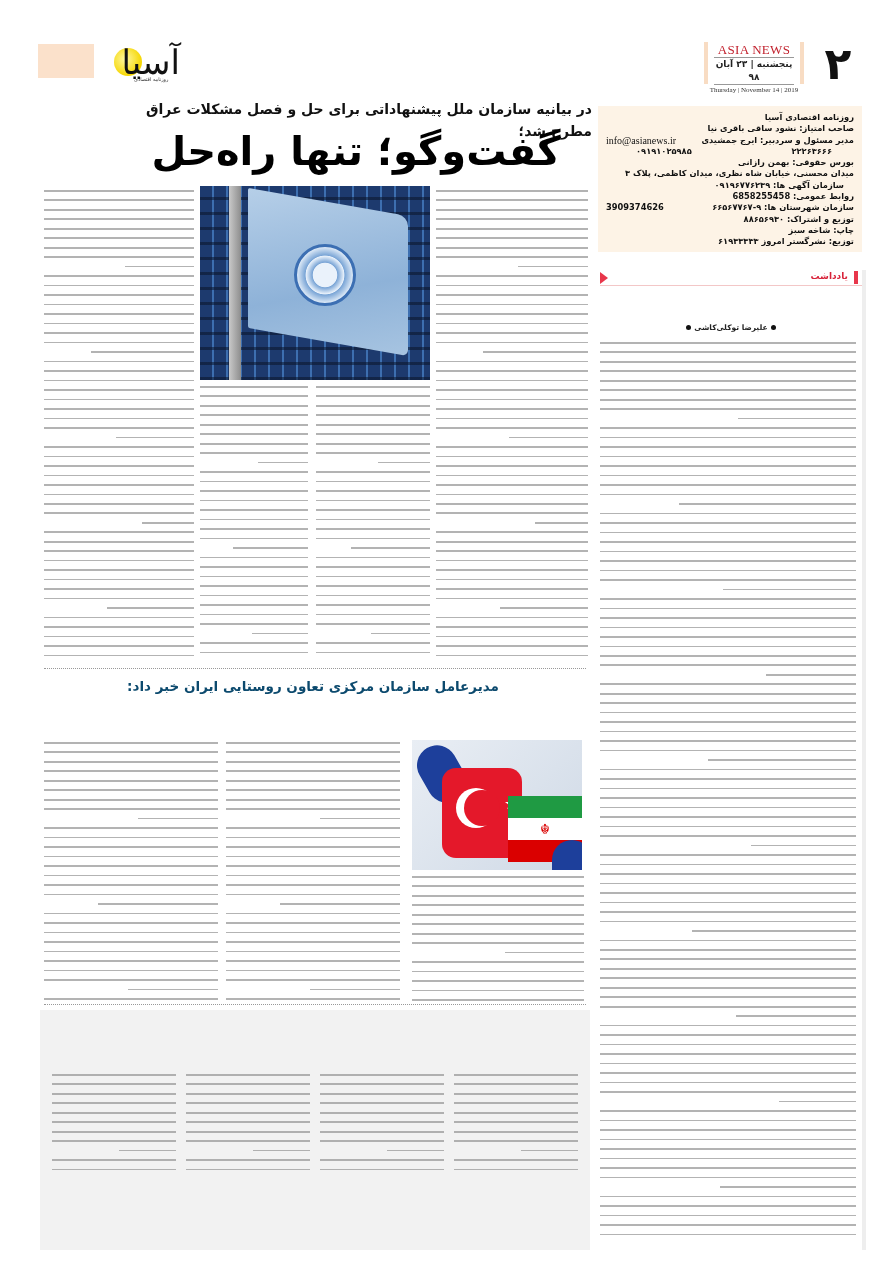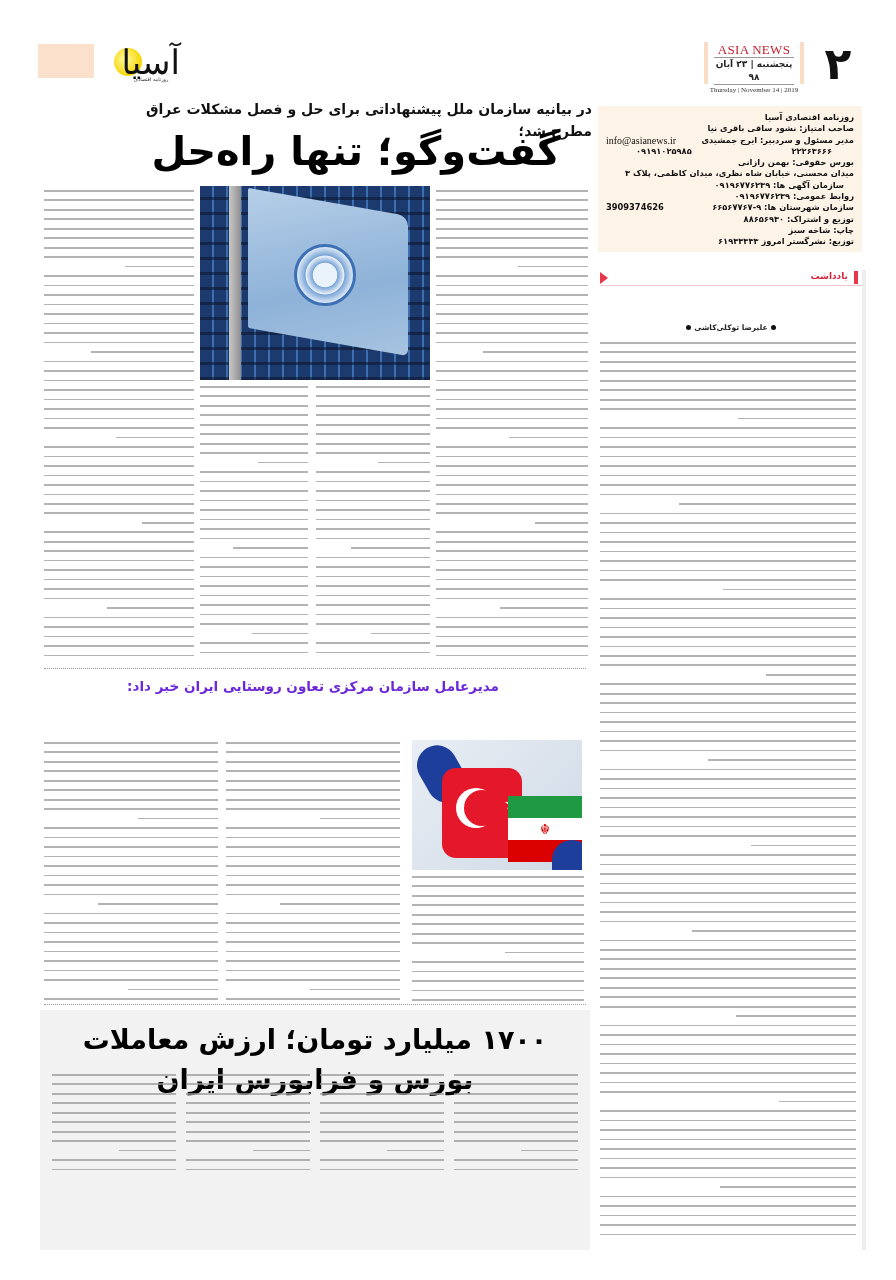--- a/index.html
+++ b/index.html
@@ -47,21 +47,21 @@
   .col { position: absolute; }
   .un-photo { position: absolute; left: 200px; top: 186px; width: 230px; height: 194px; overflow: hidden; background: repeating-linear-gradient(90deg, #1d3a6e 0 12px, #3d6fb0 12px 14px), #1e3b6b; }
   .un-photo .grid { position: absolute; inset: 0; background: repeating-linear-gradient(0deg, rgba(10,20,40,.55) 0 3px, transparent 3px 15px); }
   .un-photo .pole { position: absolute; left: 29px; top: 0; width: 12px; height: 194px; background: linear-gradient(90deg,#c9c9c9,#8d8d8d); }
   .un-photo .flag { position: absolute; left: 48px; top: 16px; width: 160px; height: 140px; background: linear-gradient(160deg,#b6cfe8,#8eb2d8 60%,#a7c4e1); transform: skewY(10deg); border-radius: 2px 10px 6px 2px; }
   .un-photo .emblem { position: absolute; left: 94px; top: 58px; width: 62px; height: 62px; border-radius: 50%; border: 3px solid #3c6fb3; background: radial-gradient(circle,#eaf2fb 30%, #7aa5d6 32%, #eaf2fb 48%, #7aa5d6 50%, #dbe8f6 70%); }
 
   .divider-dotted { position: absolute; left: 44px; width: 542px; border-top: 1px dotted #999; }
 
   
-  .kicker2 { position: absolute; left: 40px; top: 676px; width: 546px; text-align: center; direction: rtl; font-weight: bold; font-size: 13.5px; line-height: 20px; color: #6d28d9; }
+  .kicker2 { position: absolute; left: 40px; top: 676px; width: 546px; text-align: center; direction: rtl; font-weight: bold; font-size: 13.5px; line-height: 20px; color: #0c4a6e; }
   .headline2 { position: absolute; left: 40px; top: 696px; width: 546px; text-align: center; direction: rtl; font-weight: bold; font-size: 31px; line-height: 44px; color: #000; }
   .tr-photo { position: absolute; left: 412px; top: 740px; width: 170px; height: 130px; background: linear-gradient(135deg,#e9eef4,#cfd9e6); overflow: hidden; }
   .tr-photo .hand1 { position: absolute; left: 10px; top: 4px; width: 40px; height: 60px; background: #1d3f9b; border-radius: 20px; transform: rotate(-30deg); }
   .tr-photo .turk { position: absolute; left: 30px; top: 28px; width: 80px; height: 90px; background: #e4182a; border-radius: 14px; }
   .tr-photo .cres { position: absolute; left: 44px; top: 48px; width: 40px; height: 40px; border-radius: 50%; background: #fff; }
   .tr-photo .cres2 { position: absolute; left: 52px; top: 50px; width: 36px; height: 36px; border-radius: 50%; background: #e4182a; }
   .tr-photo .star { position: absolute; left: 92px; top: 56px; color: #fff; font-size: 16px; line-height: 16px; }
   .tr-photo .iran { position: absolute; left: 96px; top: 56px; width: 74px; height: 66px; }
   .tr-photo .iran .g { height: 22px; background: #1f9a43; }
   .tr-photo .iran .w { height: 22px; background: #fff; text-align: center; color: #da0000; font-size: 14px; line-height: 22px; }
@@ -114,21 +114,21 @@
       </div>
     <div class="row">
         <span>میدان محسنی، خیابان شاه نظری، میدان کاظمی، پلاک ۳</span>
         <span></span>
       </div>
     <div class="row" style="padding-right:10px">
         <span>سازمان آگهی ها: ۰۹۱۹۶۷۷۶۲۳۹</span>
         <span></span>
       </div>
     <div class="row">
-        <span>روابط عمومی: ۰۹۱۹۶۷۷۶۲۳۹</span>
+        <span>روابط عمومی: 6858255458</span>
         <span></span>
       </div>
     <div class="row">
         <span>سازمان شهرستان ها: ۹-۶۶۵۶۷۷۶۷</span>
         <span>3909374626</span>
       </div>
     <div class="row">
         <span>توزیع و اشتراک: ۸۸۶۵۶۹۳۰</span>
         <span></span>
       </div>
@@ -532,21 +532,20 @@
         <div class="ln" style="width: 100%;"></div>
         <div class="ln" style="width: 100%;"></div>
         <div class="ln" style="width: 100%;"></div>
         <div class="ln" style="width: 100%;"></div>
       </div>
   </div>
 
   <div class="divider-dotted" style="top:1004px;"></div>
 
   <div class="bottom-box"></div>
-  <div class="headline3">۱۷۰۰ میلیارد تومان؛ ارزش معاملات بورس و فرابورس ایران</div>
   <div class="col" style="left:52px;top:1074px;width:124px;height:100px;">
     <div class="lines">
         <div class="ln" style="width: 100%;"></div>
         <div class="ln" style="width: 100%;"></div>
         <div class="ln" style="width: 100%;"></div>
         <div class="ln" style="width: 100%;"></div>
         <div class="ln" style="width: 100%;"></div>
         <div class="ln" style="width: 100%;"></div>
         <div class="ln" style="width: 100%;"></div>
         <div class="ln" style="width: 100%;"></div>

